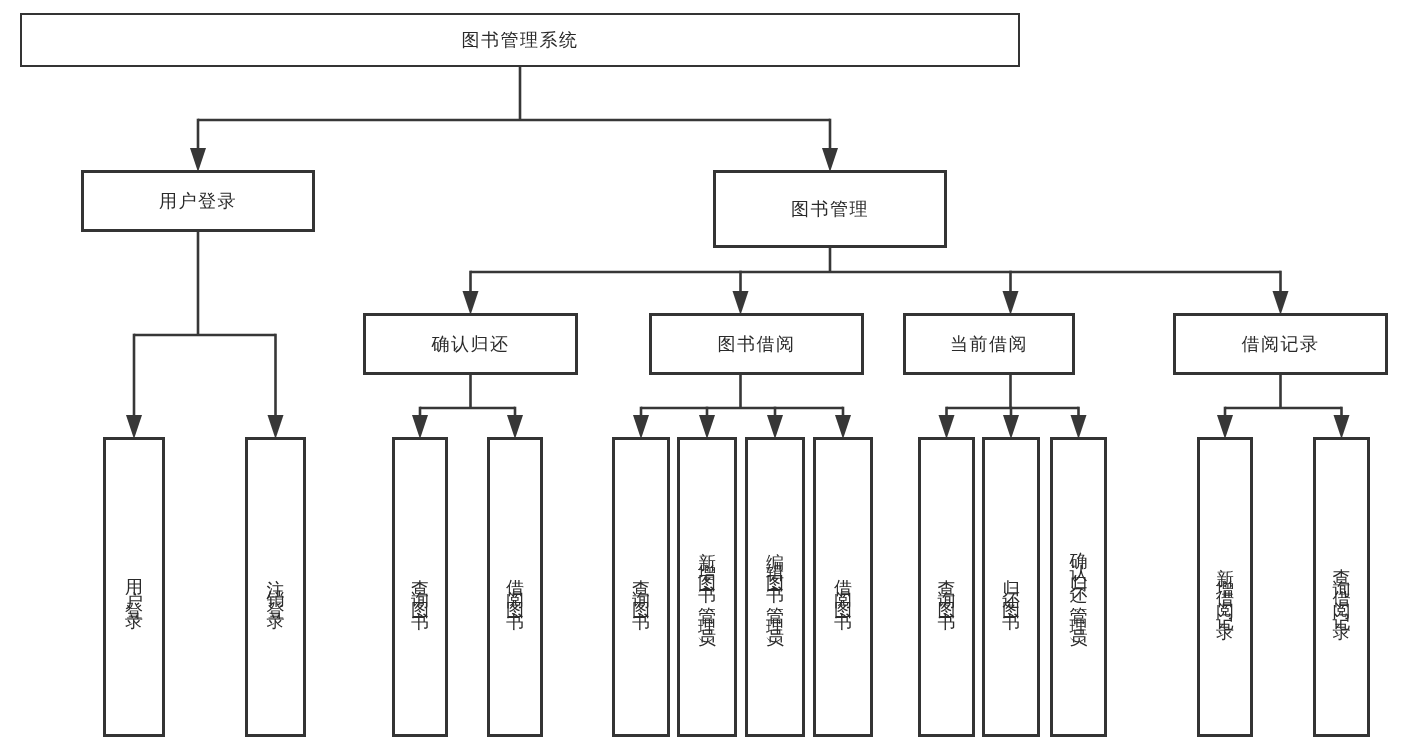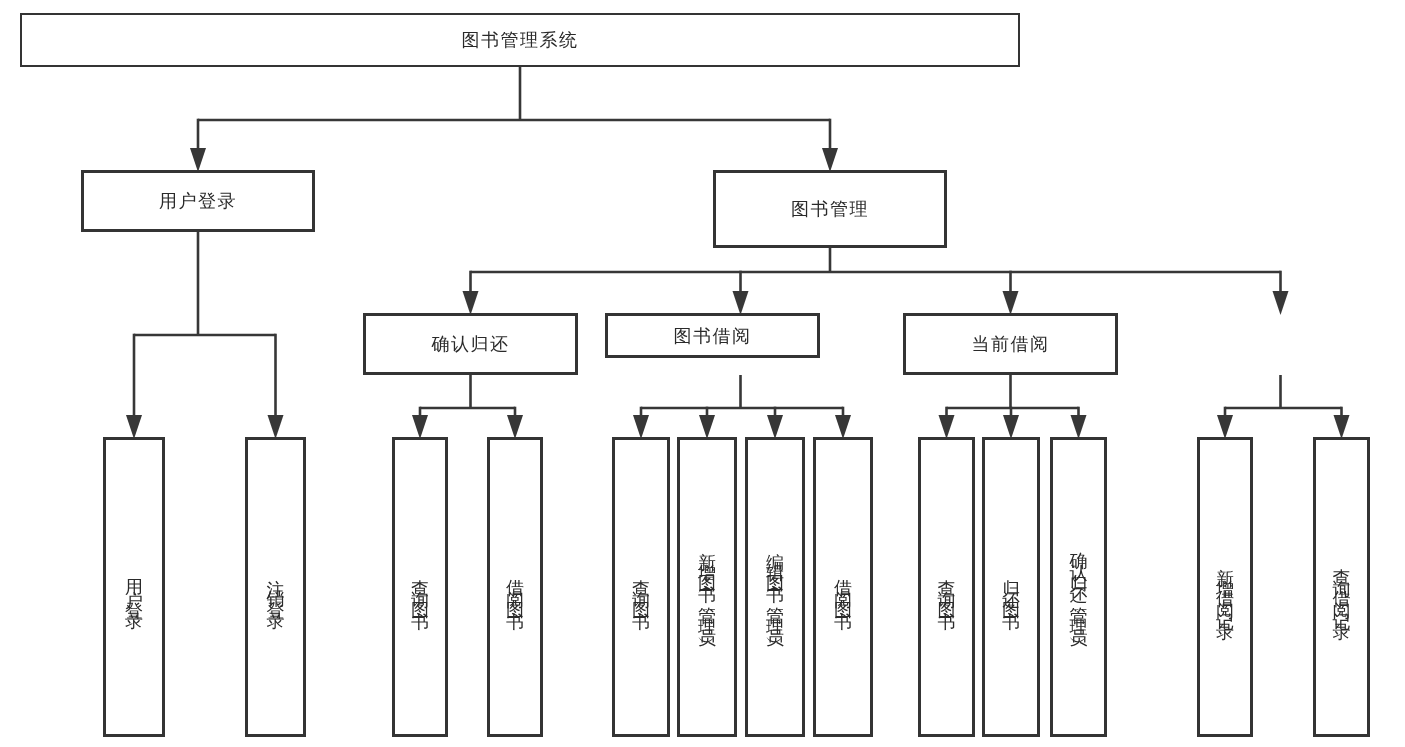--- a/index.html
+++ b/index.html
@@ -111,25 +111,28 @@
   <div class="node" style="left:81px;top:170px;width:234px;height:62px">
     <span class="lbl">用户登录</span>
   </div>
   <div class="node" style="left:713px;top:170px;width:234px;height:78px">
     <span class="lbl">图书管理</span>
   </div>
 
   <div class="node" style="left:363px;top:313px;width:215px;height:62px">
     <span class="lbl">确认归还</span>
   </div>
-  <div class="node" style="left:605px;top:313px;width:215px;height:45px">
+  <div class="node" style="left:649px;top:313px;width:215px;height:62px">
     <span class="lbl">图书借阅</span>
   </div>
-  <div class="node" style="left:903px;top:313px;width:215px;height:62px">
+  <div class="node" style="left:903px;top:313px;width:172px;height:62px">
     <span class="lbl">当前借阅</span>
+  </div>
+  <div class="node" style="left:1173px;top:313px;width:215px;height:62px">
+    <span class="lbl">借阅记录</span>
   </div>
 
   <div class="node leaf" style="left:103px;top:437px;width:62px;height:300px">
     <span class="vlbl">用户登录</span>
   </div>
   <div class="node leaf" style="left:245px;top:437px;width:61px;height:300px">
     <span class="vlbl">注销登录</span>
   </div>
 
   <div class="node leaf" style="left:392px;top:437px;width:56px;height:300px">

